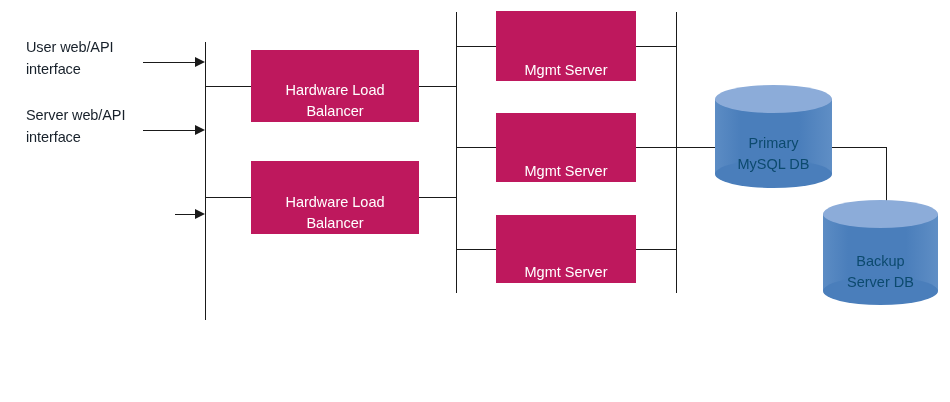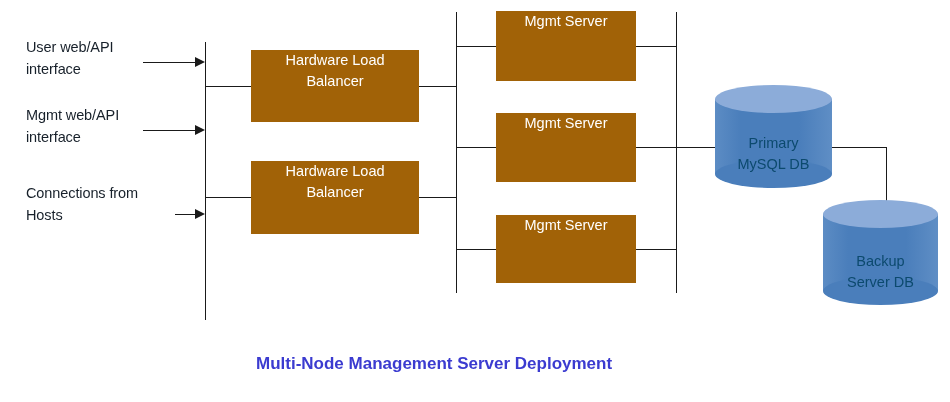--- a/index.html
+++ b/index.html
@@ -22,24 +22,24 @@
     position: absolute;
     font-size: 14.5px;
     line-height: 22px;
     color: #17202a;
     white-space: pre-line;
     letter-spacing: -0.1px;
   }
   
   .node-box {
     position: absolute;
-    background: #a16207;
+    background: #be185d;
     color: #ffffff;
     display: flex;
-    align-items: flex-start;
+    align-items: flex-end;
     justify-content: center;
     text-align: center;
     font-size: 14.5px;
     line-height: 21px;
     white-space: pre-line;
     box-sizing: border-box;
   }
   
   .cylinder {
     position: absolute;
@@ -106,25 +106,23 @@
   }
 </style>
 </head>
 <body>
 
 <div id="canvas">
 
   <div class="edge-label" style="left:26px; top:36px; width:150px;">User web/API
 interface</div>
 
-  <div class="edge-label" style="left:26px; top:104px; width:150px;">Mgmt web/API
+  <div class="edge-label" style="left:26px; top:104px; width:150px;">Server web/API
 interface</div>
 
-  <div class="edge-label" style="left:26px; top:182px; width:160px;">Connections from
-Hosts</div>
 
   <div class="hline" style="left:143px; top:62px; width:52px;"></div>
   <div class="arrow-head" style="left:195px; top:57px;"></div>
 
   <div class="hline" style="left:143px; top:130px; width:52px;"></div>
   <div class="arrow-head" style="left:195px; top:125px;"></div>
 
   <div class="hline" style="left:175px; top:214px; width:20px;"></div>
   <div class="arrow-head" style="left:195px; top:209px;"></div>
 
@@ -182,15 +180,14 @@
   </div>
 
   <div class="cylinder" style="left:823px; top:200px; width:115px; height:105px;">
     <div class="cyl-body" style="top:14px; height:77px;"></div>
     <div class="cyl-bottom" style="top:77px; height:28px;"></div>
     <div class="cyl-top" style="height:28px;"></div>
     <div class="cyl-label" style="top:51px;">Backup
 Server DB</div>
   </div>
 
-  <div class="caption" style="left:256px; top:354px;">Multi-Node Management Server Deployment</div>
 
 </div>
 
 </body></html>

